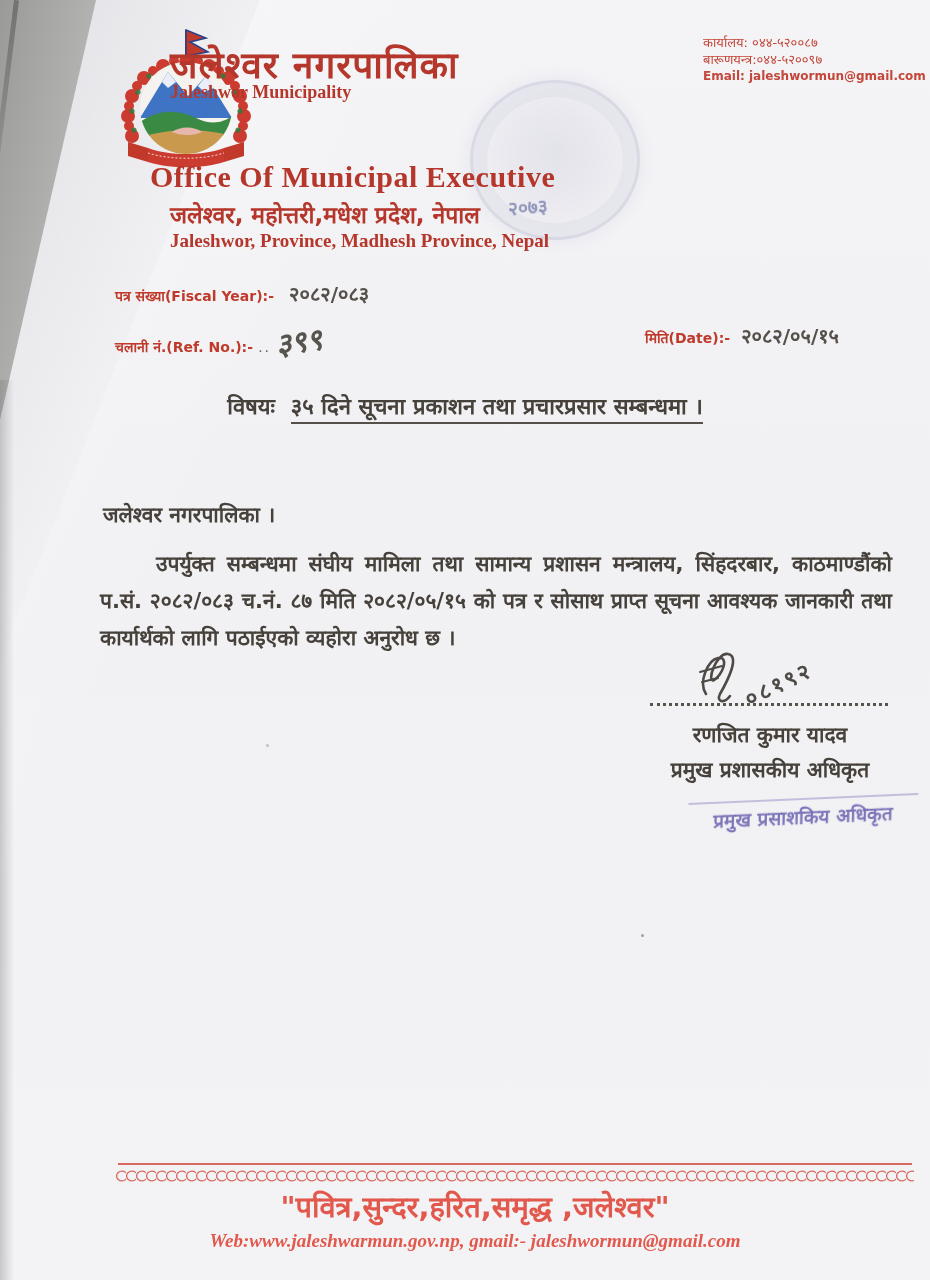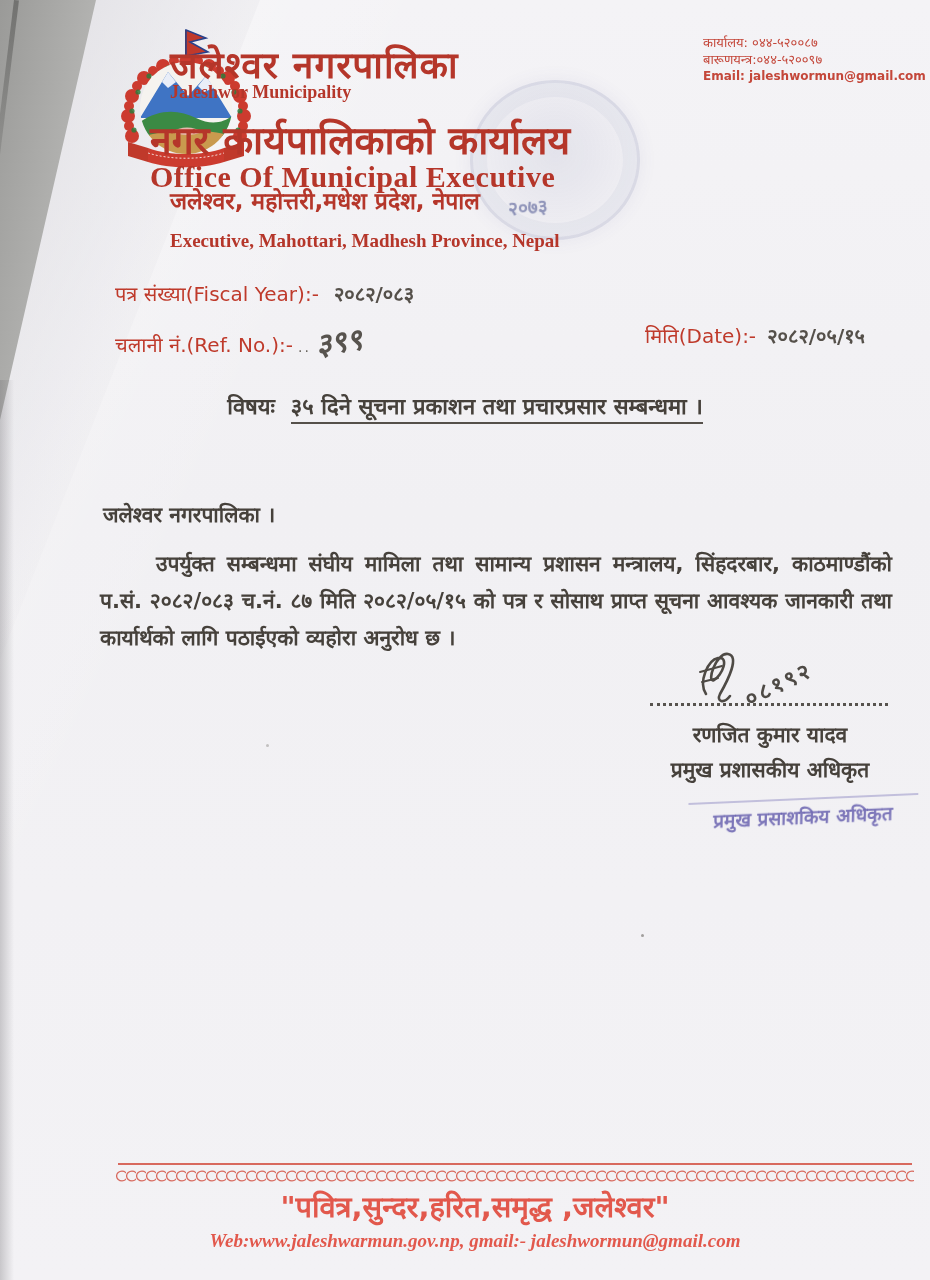--- a/index.html
+++ b/index.html
@@ -37,39 +37,39 @@
   }
   .speck{ position:absolute; width:3px; height:3px; border-radius:50%; background:#6b6862; opacity:.6; }
 
   
   .contact{ position:absolute; left:703px; top:34px; font-size:13px; line-height:17px; color:#c4473a; }
   .contact .em{ font-weight:bold; font-size:12px; }
   .t-np1{ position:absolute; left:170px; top:38px; width:640px; font-size:37px; font-weight:bold; color:#b5362a; letter-spacing:1px;}
   .t-en1{ position:absolute; left:170px; top:82px; width:640px; font-size:18px; font-weight:bold; color:#b5362a; font-family:"Liberation Serif",serif;}
   .t-np2{ position:absolute; left:150px; top:112px; width:680px; font-size:39px; font-weight:bold; color:#b5362a;}
   .t-en2{ position:absolute; left:150px; top:160px; width:680px; font-size:30px; font-weight:bold; color:#b5362a; font-family:"Liberation Serif",serif; letter-spacing:.5px;}
-  .t-np3{ position:absolute; left:170px; top:184px; width:640px; font-size:23px; font-weight:bold; color:#b5362a;}
+  .t-np3{ position:absolute; left:170px; top:198px; width:640px; font-size:23px; font-weight:bold; color:#b5362a;}
   .t-en3{ position:absolute; left:170px; top:230px; width:640px; font-size:19px; font-weight:bold; color:#b5362a; font-family:"Liberation Serif",serif;}
 
   
   .hstamp{
     position:absolute; left:470px; top:80px; width:170px; height:160px;
     border-radius:50%;
     border:3px solid rgba(85,92,150,.14);
     box-shadow:inset 0 0 0 14px rgba(85,92,150,.05), 0 0 18px rgba(85,92,150,.08);
     background:radial-gradient(circle at 50% 45%, rgba(85,92,150,.10), rgba(85,92,150,.02) 70%);
     filter:blur(.4px);
   }
   .hstamp-year{
     position:absolute; left:508px; top:194px; font-size:19px; font-weight:bold;
     color:rgba(70,78,140,.55); transform:rotate(-4deg); filter:blur(.3px);
   }
 
   
-  .meta-label{ color:#bf3a2b; font-weight:normal; font-size:20px; }
+  .meta-label{ color:#bf3a2b; font-weight:bold; font-size:14px; }
   .meta-value{ color:#55504a; font-weight:bold; font-size:20px; }
   .row-fiscal{ position:absolute; left:115px; top:280px; }
   .row-ref{ position:absolute; left:115px; top:320px; }
   .row-date{ position:absolute; left:645px; top:322px; }
   .dots{ color:#6a655f; letter-spacing:2px; font-size:14px; }
   .hand-ref{
     display:inline-block; color:#57534e; font-size:30px; font-weight:bold;
     transform:rotate(-8deg) skewX(-12deg); margin-left:2px;
     font-family:"DejaVu Serif", serif;
   }
@@ -211,24 +211,23 @@
     <div>कार्यालय: ०४४-५२००८७</div>
     <div>बारूणयन्त्र:०४४-५२००९७</div>
     <div class="em">Email: jaleshwormun@gmail.com</div>
   </div>
 
   <div class="hstamp"></div>
   <div class="hstamp-year">२०७३</div>
 
   <div class="t-np1">जलेश्वर नगरपालिका</div>
   <div class="t-en1">Jaleshwor Municipality</div>
-  <div class="t-np2">नगर कार्यपालिकाको कार्यालय</div>
   <div class="t-en2">Office Of Municipal Executive</div>
   <div class="t-np3">जलेश्वर, महोत्तरी,मधेश प्रदेश, नेपाल</div>
-  <div class="t-en3">Executive, Mahottari, Madhesh Province, Nepal</div>
+  <div class="t-en3">Jaleshwor, Province, Madhesh Province, Nepal</div>
 
   <div class="row-fiscal">
     <span class="meta-label">पत्र संख्या(Fiscal Year):-</span>
     <span class="meta-value" style="margin-left:10px;">२०८२/०८३</span>
   </div>
   <div class="row-ref">
     <span class="meta-label">चलानी नं.(Ref. No.):-</span>
     <span class="dots">..</span>
     <span class="hand-ref">३९९</span>
   </div>

